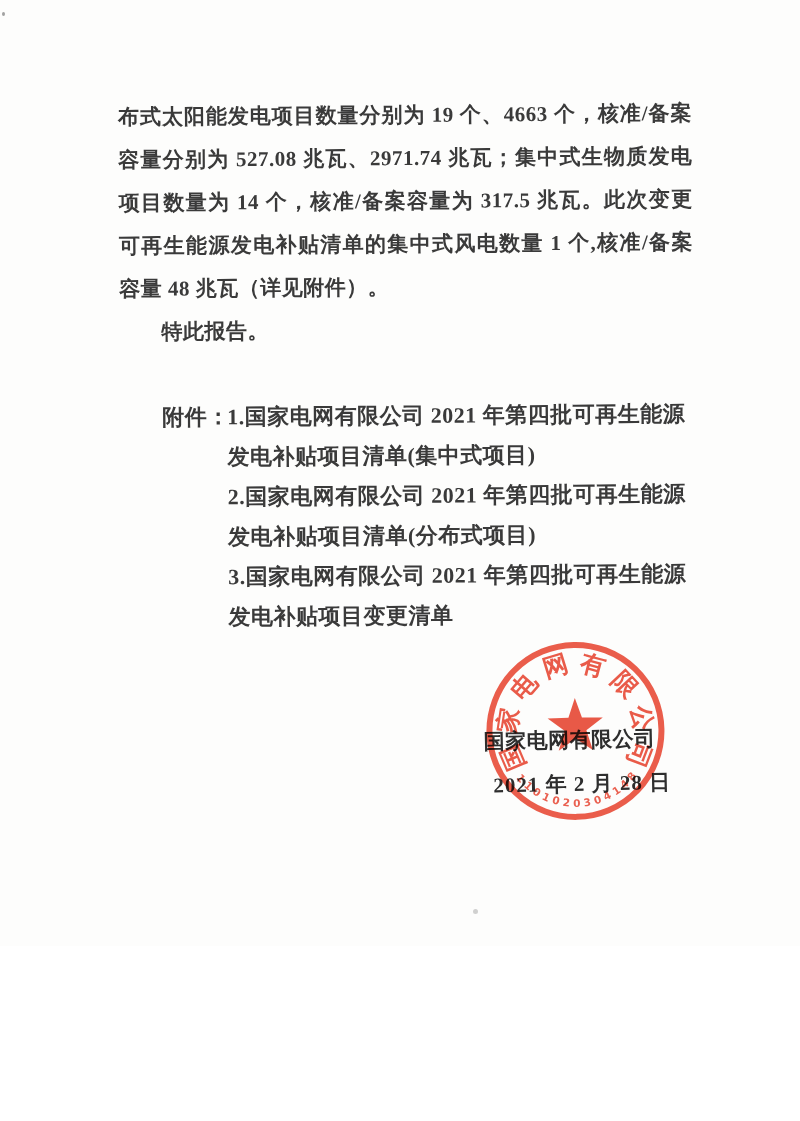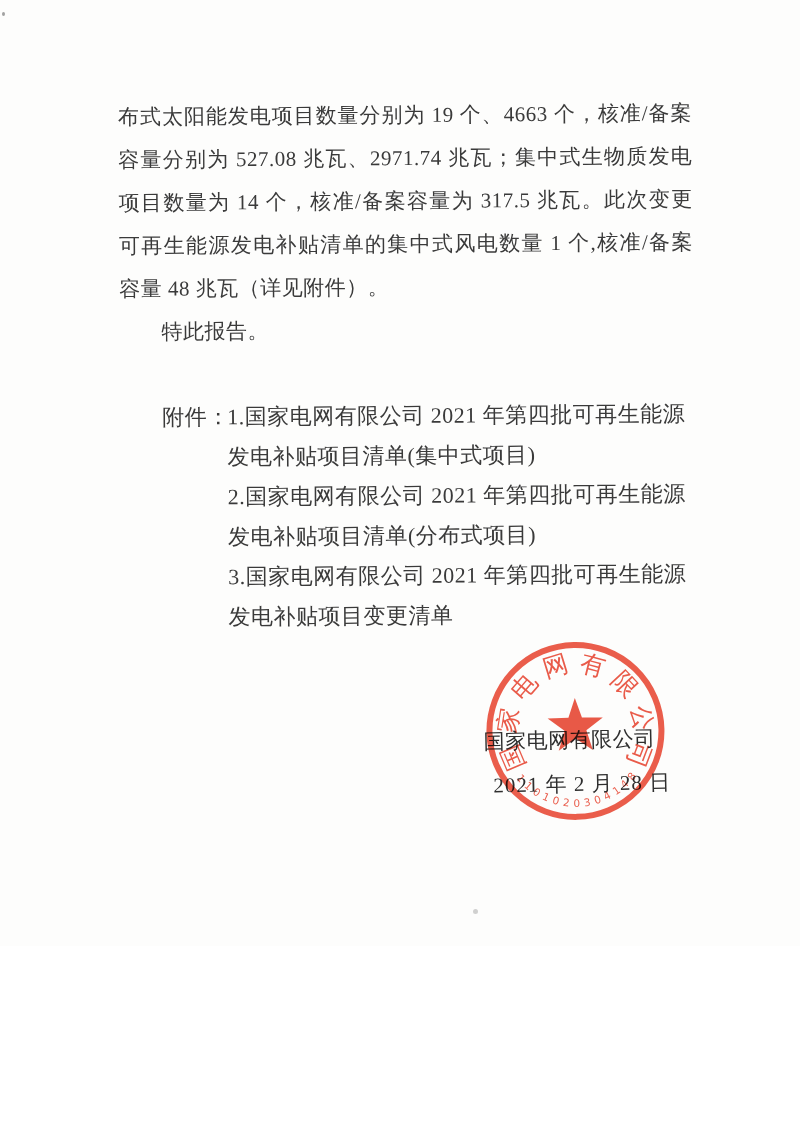--- a/index.html
+++ b/index.html
@@ -5,20 +5,21 @@
   * { margin: 0; padding: 0; box-sizing: border-box; }
   html, body { background: #ffffff; }
   .page {
     position: relative;
     width: 800px;
     height: 946px;
     background: #fdfdfc;
     overflow: hidden;
     font-family: "Liberation Serif", "DejaVu Serif", serif;
     color: #3a3a3a;
+    font-weight: bold;
   }
   
   .content {
     position: absolute;
     left: 0; top: 0; width: 800px; height: 1121px;
     transform: rotate(-0.4deg);
     transform-origin: 400px 400px;
   }
   .body-text {
     position: absolute;

